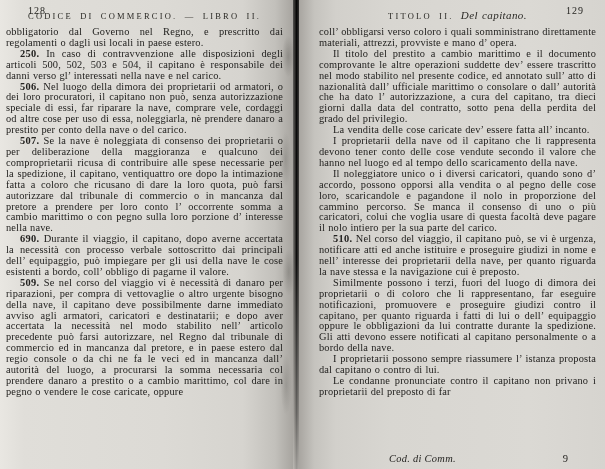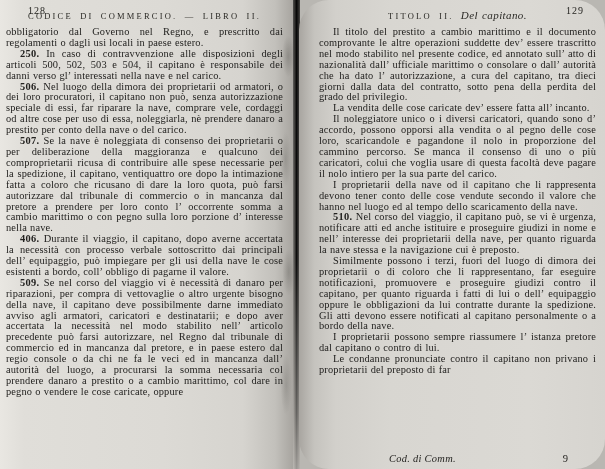--- a/index.html
+++ b/index.html
@@ -19,21 +19,20 @@
   }
   .page-left {
     left: 0; width: 296px;
     padding: 5px 13px 4px 6px;
     background: linear-gradient(90deg, #e9e7e2 0%, #e0ded9 8%, #dcdad5 55%, #d6d4cf 82%, #c2c0bb 93%, #a3a09b 100%);
   }
   .page-right {
     left: 299px; width: 306px;
     padding: 5px 9px 4px 20px;
     background: linear-gradient(90deg, #a8a5a0 0%, #c5c3be 5%, #d2d0cb 12%, #d8d6d1 30%, #dbd9d4 75%, #d6d4cf 100%);
-    border-radius: 30px;
   }
   .gutter {
     position: absolute; top: 0; bottom: 0; left: 293px; width: 7px;
     background: linear-gradient(90deg, #b0ada8 0%, #55534f 30%, #101010 50%, #4a4845 75%, #9a9792 100%);
   }
   .gutter::after {
     content: ""; position: absolute; left: 0; right: 0; top: 0; bottom: 0;
     background: linear-gradient(180deg, rgba(0,0,0,0.55) 0%, rgba(0,0,0,0.25) 55%, rgba(170,167,162,0.55) 88%, rgba(190,187,182,0.8) 100%);
   }
   .pghead {
@@ -93,41 +92,42 @@
     <div class="pghead">
       <span class="pgnum pgnum-left">128</span>
       <span class="runtitle">CODICE DI COMMERCIO. — LIBRO II.</span>
     </div>
     <div class="body">
 
     <p class="para first">obbligatorio dal Governo nel Regno, e prescritto dai regolamenti o dagli usi locali in paese estero.</p>
         <p class="para"><b class="artnum">250.</b> In caso di contravvenzione alle disposizioni degli articoli 500, 502, 503 e 504, il capitano è responsabile dei danni verso gl’ interessati nella nave e nel carico.</p>
         <p class="para"><b class="artnum">506.</b> Nel luogo della dimora dei proprietarii od armatori, o dei loro procuratori, il capitano non può, senza autorizzazione speciale di essi, far riparare la nave, comprare vele, cordaggi od altre cose per uso di essa, noleggiarla, nè prendere danaro a prestito per conto della nave o del carico.</p>
         <p class="para"><b class="artnum">507.</b> Se la nave è noleggiata di consenso dei proprietarii o per deliberazione della maggioranza e qualcuno dei comproprietarii ricusa di contribuire alle spese necessarie per la spedizione, il capitano, ventiquattro ore dopo la intimazione fatta a coloro che ricusano di dare la loro quota, può farsi autorizzare dal tribunale di commercio o in mancanza dal pretore a prendere per loro conto l’ occorrente somma a cambio marittimo o con pegno sulla loro porzione d’ interesse nella nave.</p>
-        <p class="para"><b class="artnum">406.</b> Durante il viaggio, il capitano, dopo averne accertata la necessità con processo verbale sottoscritto dai principali dell’ equipaggio, può impiegare per gli usi della nave le cose esistenti a bordo, coll’ obbligo di pagarne il valore.</p>
+        <p class="para"><b class="artnum">690.</b> Durante il viaggio, il capitano, dopo averne accertata la necessità con processo verbale sottoscritto dai principali dell’ equipaggio, può impiegare per gli usi della nave le cose esistenti a bordo, coll’ obbligo di pagarne il valore.</p>
         <p class="para"><b class="artnum">509.</b> Se nel corso del viaggio vi è necessità di danaro per riparazioni, per compra di vettovaglie o altro urgente bisogno della nave, il capitano deve possibilmente darne immediato avviso agli armatori, caricatori e destinatarii; e dopo aver accertata la necessità nel modo stabilito nell’ articolo precedente può farsi autorizzare, nel Regno dal tribunale di commercio ed in mancanza dal pretore, e in paese estero dal regio console o da chi ne fa le veci ed in mancanza dall’ autorità del luogo, a procurarsi la somma necessaria col prendere danaro a prestito o a cambio marittimo, col dare in pegno o vendere le cose caricate, oppure</p>
       </div>
   </div>
 
   <div class="gutter"></div>
 
   <div class="page page-right">
     <div class="pghead">
       <span class="runtitle"><span>TITOLO II.</span> <span class="rt-italic">Del capitano.</span></span>
       <span class="pgnum pgnum-right">129</span>
     </div>
     <div class="body">
 
+    <p class="para first">coll’ obbligarsi verso coloro i quali somministrano direttamente materiali, attrezzi, provviste e mano d’ opera.</p>
         <p class="para">Il titolo del prestito a cambio marittimo e il documento comprovante le altre operazioni suddette dev’ essere trascritto nel modo stabilito nel presente codice, ed annotato sull’ atto di nazionalità dall’ ufficiale marittimo o consolare o dall’ autorità che ha dato l’ autorizzazione, a cura del capitano, tra dieci giorni dalla data del contratto, sotto pena della perdita del grado del privilegio.</p>
         <p class="para">La vendita delle cose caricate dev’ essere fatta all’ incanto.</p>
+        <p class="para">I proprietarii della nave od il capitano che li rappresenta devono tener conto delle cose vendute secondo il valore che hanno nel luogo ed al tempo dello scaricamento della nave.</p>
         <p class="para">Il noleggiatore unico o i diversi caricatori, quando sono d’ accordo, possono opporsi alla vendita o al pegno delle cose loro, scaricandole e pagandone il nolo in proporzione del cammino percorso. Se manca il consenso di uno o più caricatori, colui che voglia usare di questa facoltà deve pagare il nolo intiero per la sua parte del carico.</p>
-        <p class="para">I proprietarii della nave od il capitano che li rappresenta devono tener conto delle cose vendute secondo il valore che hanno nel luogo ed al tempo dello scaricamento della nave.</p>
         <p class="para"><b class="artnum">510.</b> Nel corso del viaggio, il capitano può, se vi è urgenza, notificare atti ed anche istituire e proseguire giudizi in nome e nell’ interesse dei proprietarii della nave, per quanto riguarda la nave stessa e la navigazione cui è preposto.</p>
         <p class="para">Similmente possono i terzi, fuori del luogo di dimora dei proprietarii o di coloro che li rappresentano, far eseguire notificazioni, promuovere e proseguire giudizi contro il capitano, per quanto riguarda i fatti di lui o dell’ equipaggio oppure le obbligazioni da lui contratte durante la spedizione. Gli atti devono essere notificati al capitano personalmente o a bordo della nave.</p>
-        <p class="para">I proprietarii possono sempre riassumere l’ istanza pretore dal capitano o contro di lui.</p>
+        <p class="para">I proprietarii possono sempre riassumere l’ istanza proposta dal capitano o contro di lui.</p>
         <p class="para">Le condanne pronunciate contro il capitano non privano i proprietarii del preposto di far</p>
       </div>
     <div class="pagefoot">
       <span class="catchword">Cod. di Comm.</span>
       <span class="signature">9</span>
     </div>
   </div>
 
 </div>
 

